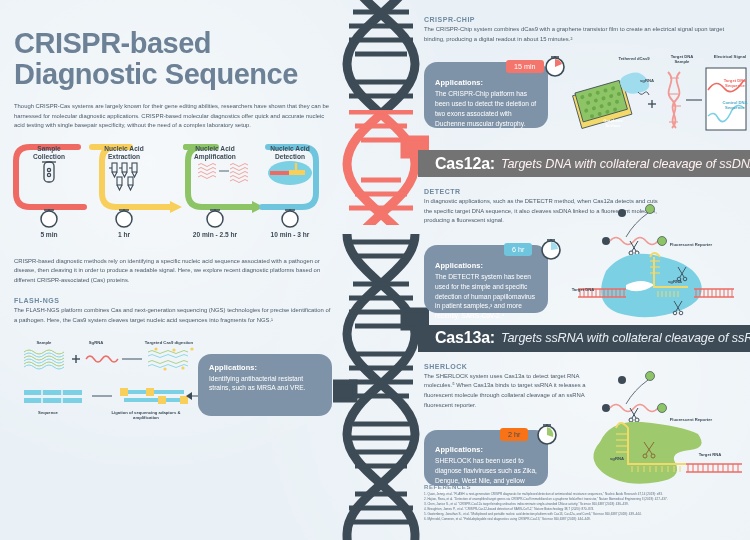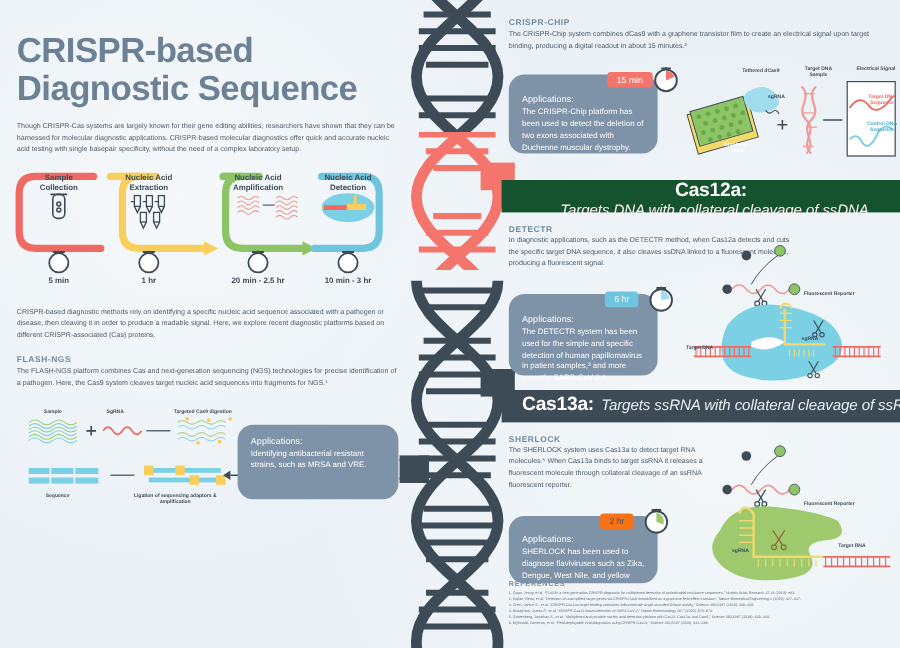--- a/index.html
+++ b/index.html
@@ -54,21 +54,21 @@
   
   .band {
     position: relative;
     height: 27px;
     display: flex; align-items: center;
     padding-left: 17px;
     color: #ffffff;
     white-space: nowrap;
   }
   .band.dark { background: #3d4b57; }
-  .band.red  { background: #14532d; flex-direction: column; }
+  .band.red  { background: #737373; }
   .band .bname {
     font-size: 16px; font-weight: bold; letter-spacing: -.2px;
   }
   .band .bdesc {
     font-size: 12.6px; font-style: italic; margin-left: 6px;
     color: #e9eef2; letter-spacing: -.1px;
   }
   .band.red .bdesc { color: #fff1ef; }
 
   
@@ -83,21 +83,21 @@
   }
 
   
   .appbox {
     position: absolute;
     background: #7f93a8;
     border-radius: 13px;
     color: #ffffff;
     padding: 9px 10px 9px 11px;
   }
-  .appbox .ahead { font-size: 7.4px; font-weight: normal; margin-bottom: 2px; letter-spacing: .1px; }
+  .appbox .ahead { font-size: 7.4px; font-weight: bold; margin-bottom: 2px; letter-spacing: .1px; }
   .appbox .abody { font-size: 6.6px; line-height: 1.5; }
 
   
   .pill {
     position: absolute;
     height: 13px; padding: 0 8px;
     border-radius: 3px;
     display: flex; align-items: center; justify-content: center;
     font-size: 7.2px; font-weight: normal; color: #ffffff;
   }

